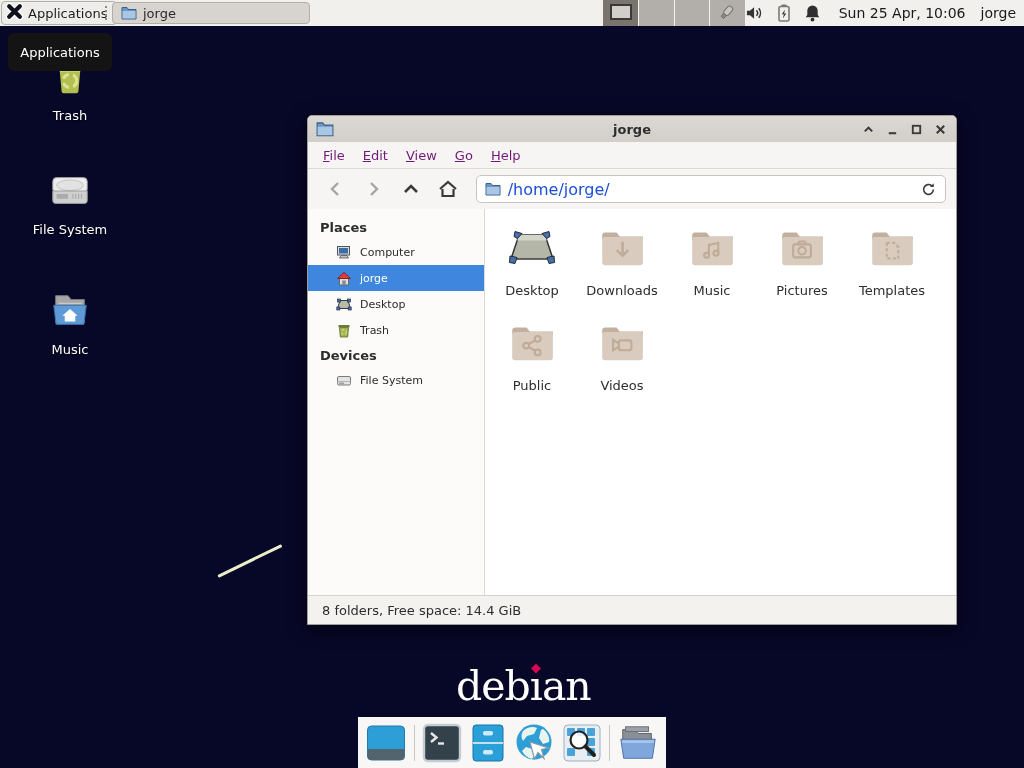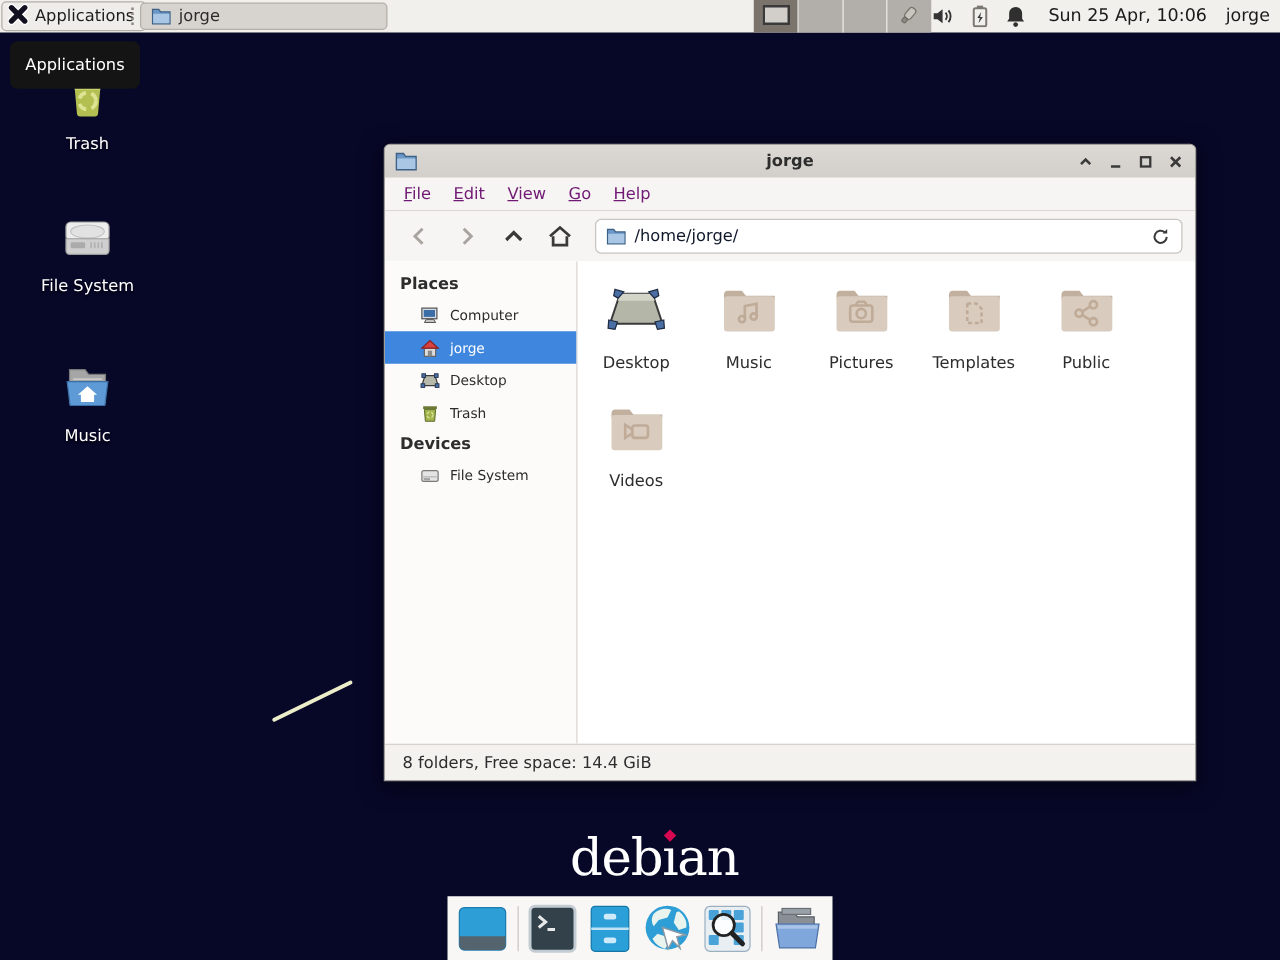--- a/index.html
+++ b/index.html
@@ -55,25 +55,25 @@
   .menubar { height:27px; background:#f6f5f3; border-bottom:1px solid #dcd9d4; display:flex; align-items:center; padding:0 6px; }
   .menu-item { display:inline-block; padding:4px 9px; font-size:13px; color:#701a75; cursor:pointer; }
   .menu-item::first-letter { text-decoration:underline; }
 
   .toolbar { height:40px; background:#f6f5f3; display:flex; align-items:center; padding:0 10px; gap:2px; }
   .nav-btn { width:36px; height:30px; display:flex; align-items:center; justify-content:center; border-radius:4px; cursor:pointer; }
   .nav-btn.disabled { color:#a8a4a0; }
   .nav-btn.enabled { color:#3a3a3a; }
   .pathbar { margin-left:8px; width:478px; height:28px; background:#ffffff; border:1px solid #c8c5c0; border-radius:5px;
              display:flex; align-items:center; padding:0 8px; gap:7px; }
-  .pathbar .ptext { flex:1; font-size:13px; color:#0f172a; }
+  .pathbar .ptext { flex:1; font-size:16px; color:#1d4ed8; }
   .pathbar .reload { width:18px; height:18px; display:flex; align-items:center; justify-content:center; cursor:pointer; color:#3a3a3a; }
 
   .wbody { flex:1; display:flex; background:#ffffff; overflow:hidden; }
-  .sidepane { width:154px; background:#fcfbfa; border-right:1px solid #dcd8d4; padding-top:6px; }
+  .sidepane { width:177px; background:#fcfbfa; border-right:1px solid #dcd8d4; padding-top:6px; }
   .sp-header { font-weight:bold; font-size:13px; color:#2d2d2d; padding:5px 12px 4px; }
   .sp-item { height:26px; display:flex; align-items:center; gap:8px; padding-left:28px; font-size:11px; color:#2b2b2b; cursor:pointer; }
   .sp-item.selected { background:#3f86de; color:#ffffff; }
   .sp-item svg { flex:0 0 auto; }
 
   .filegrid { flex:1; padding:12px 0 0 2px; display:flex; flex-wrap:wrap; align-content:flex-start; }
   .fcell { width:90px; height:95px; text-align:center; cursor:pointer; }
   .fcell .fic { height:62px; display:flex; align-items:flex-start; justify-content:center; padding-top:2px; }
   .fcell .flbl { font-size:13px; color:#2d2d2d; }
 
@@ -351,20 +351,32 @@
               <path d="M9 8.5l7 2-4.5 5-3.5-2z" fill="#4a6fa5" stroke="#1e2a42" stroke-width="1"></path>
               <path d="M43 8.5l-7 2 4.5 5 3.5-2z" fill="#4a6fa5" stroke="#1e2a42" stroke-width="1"></path>
               <path d="M4 33l7 1.5-2 6-5.5-1z" fill="#4a6fa5" stroke="#1e2a42" stroke-width="1"></path>
               <path d="M48 33l-7 1.5 2 6 5.5-1z" fill="#4a6fa5" stroke="#1e2a42" stroke-width="1"></path>
             </svg>
           </div>
           <div class="flbl">Desktop</div>
         </div>
 
 
+        <div class="fcell">
+          <div class="fic">
+            <svg width="52" height="50" viewBox="0 0 48 48">
+              <path d="M5 12c0-1.6 1.2-2.8 2.8-2.8h11l3 3.8H44v3H5z" fill="#c2b09e"></path>
+              <rect x="5" y="13.5" width="39" height="27" rx="2.5" fill="#d9cbbd"></rect>
+              <g fill="none" stroke="#bfab97" stroke-width="2.4">
+                <path d="M24.5 18v13M19 26l5.5 5.5L30 26"></path>
+              </g>
+            </svg>
+          </div>
+          <div class="flbl">Downloads</div>
+        </div>
 
         <div class="fcell">
           <div class="fic">
             <svg width="52" height="50" viewBox="0 0 48 48">
               <path d="M5 12c0-1.6 1.2-2.8 2.8-2.8h11l3 3.8H44v3H5z" fill="#c2b09e"></path>
               <rect x="5" y="13.5" width="39" height="27" rx="2.5" fill="#d9cbbd"></rect>
               <g fill="none" stroke="#bfab97" stroke-width="2">
                 <path d="M21 31V21l9-1.8V29"></path>
                 <circle cx="18.8" cy="31" r="2.4"></circle>
                   <circle cx="27.8" cy="29" r="2.4"></circle>

